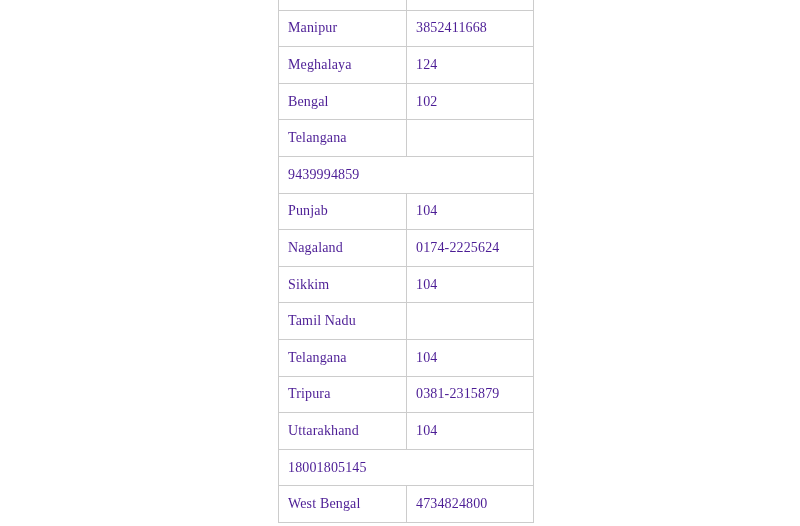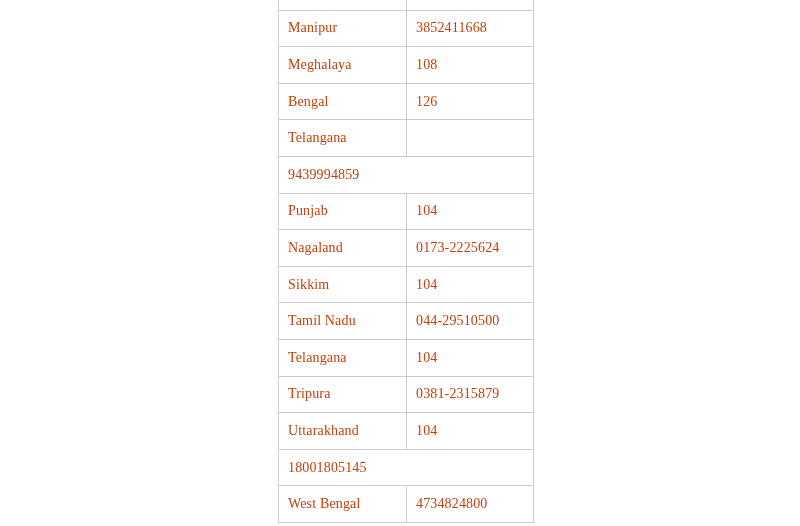--- a/index.html
+++ b/index.html
@@ -34,21 +34,21 @@
     box-sizing: border-box;
     border-bottom: 1px solid #cccccc;
   }
   .cell {
     box-sizing: border-box;
     display: flex;
     align-items: center;
     padding: 0 9px;
     font-size: 14px;
     line-height: 1;
-    color: #c2410c;
+    color: #4c1d95;
     letter-spacing: 0.15px;
     white-space: nowrap;
     overflow: hidden;
   }
   .cell.state {
     width: 128px;
     border-right: 1px solid #cccccc;
   }
   .cell.number {
     width: 126px;
@@ -62,47 +62,46 @@
       <div class="row">
         <div class="cell state"></div>
         <div class="cell number"></div>
       </div>
       <div class="row">
         <div class="cell state">Manipur</div>
         <div class="cell number">3852411668</div>
       </div>
       <div class="row">
         <div class="cell state">Meghalaya</div>
-        <div class="cell number">108</div>
+        <div class="cell number">124</div>
       </div>
       <div class="row">
         <div class="cell state">Bengal</div>
-        <div class="cell number">126</div>
+        <div class="cell number">102</div>
       </div>
       <div class="row">
         <div class="cell state">Telangana</div>
       </div>
       <div class="row">
         <div class="cell number">9439994859</div>
       </div>
       <div class="row">
         <div class="cell state">Punjab</div>
         <div class="cell number">104</div>
       </div>
       <div class="row">
         <div class="cell state">Nagaland</div>
-        <div class="cell number">0173-2225624</div>
+        <div class="cell number">0174-2225624</div>
       </div>
       <div class="row">
         <div class="cell state">Sikkim</div>
         <div class="cell number">104</div>
       </div>
       <div class="row">
         <div class="cell state">Tamil Nadu</div>
-        <div class="cell number">044-29510500</div>
       </div>
       <div class="row">
         <div class="cell state">Telangana</div>
         <div class="cell number">104</div>
       </div>
       <div class="row">
         <div class="cell state">Tripura</div>
         <div class="cell number">0381-2315879</div>
       </div>
       <div class="row">

